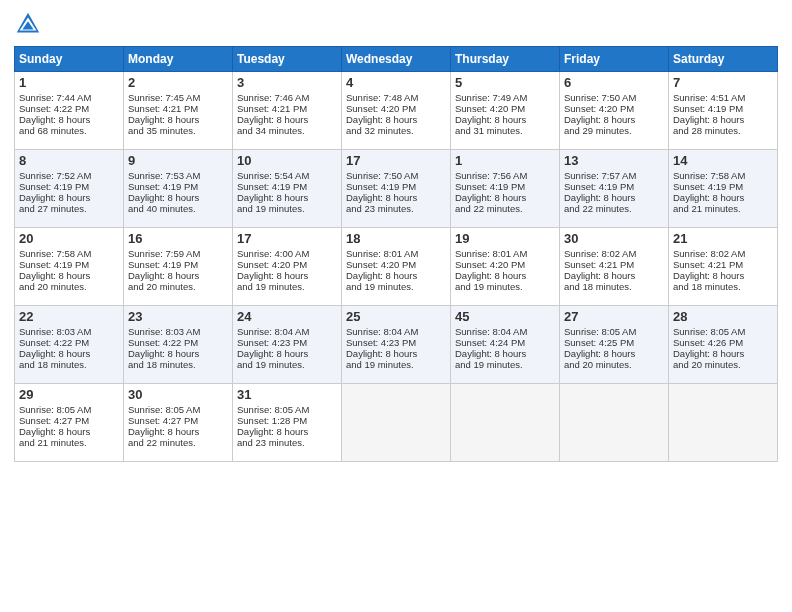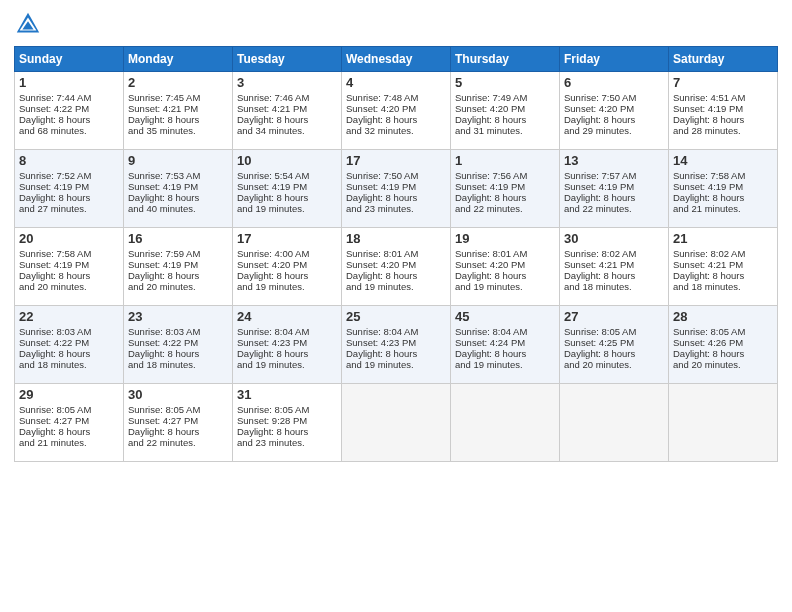--- a/index.html
+++ b/index.html
@@ -333,21 +333,21 @@
           <td>
             <span class="day-num">30</span>
             <div>Sunrise: 8:05 AM</div>
             <div>Sunset: 4:27 PM</div>
             <div>Daylight: 8 hours</div>
             <div>and 22 minutes.</div>
           </td>
           <td>
             <span class="day-num">31</span>
             <div>Sunrise: 8:05 AM</div>
-            <div>Sunset: 9:28 PM</div>
+            <div>Sunset: 1:28 PM</div>
             <div>Daylight: 8 hours</div>
             <div>and 23 minutes.</div>
           </td>
           <td class="empty"></td>
           <td class="empty"></td>
           <td class="empty"></td>
           <td class="empty"></td>
         </tr>
       </tbody>
   </table>

